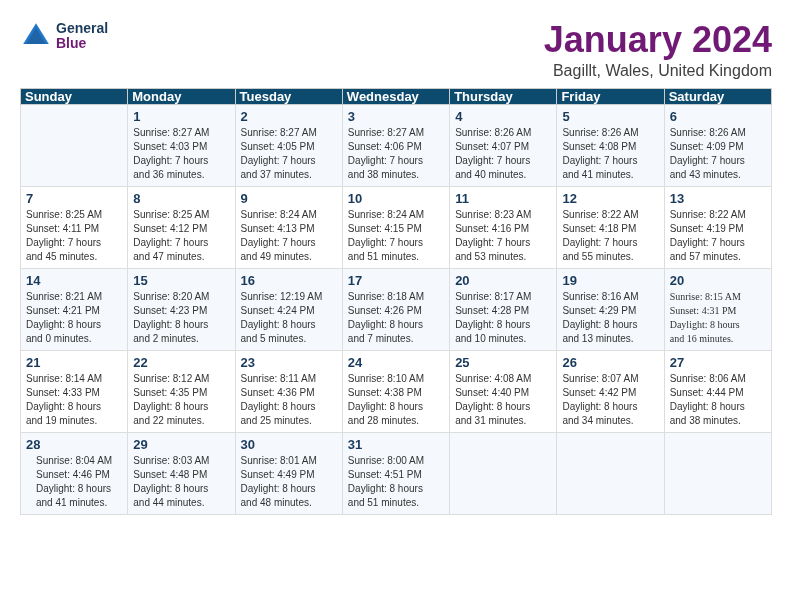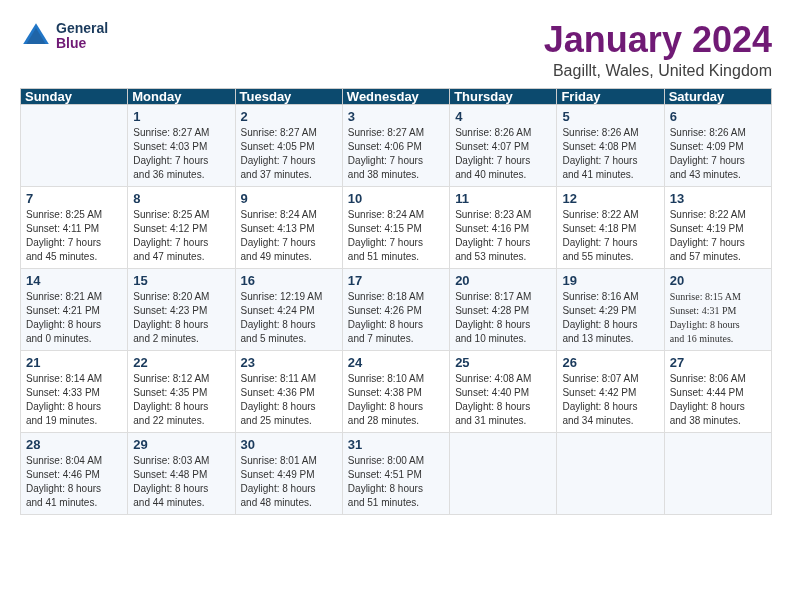--- a/index.html
+++ b/index.html
@@ -317,21 +317,21 @@
           <span class="day-number">27</span>
           <div class="day-info" style="white-space: pre-line;">Sunrise: 8:06 AM
 Sunset: 4:44 PM
 Daylight: 8 hours
 and 38 minutes.</div>
         </td>
       </tr>
       <tr>
         <td>
           <span class="day-number">28</span>
-          <div class="day-info" style="white-space: pre-line;">Sunrise: 8:04 AM
+          <div class="day-info" style="white-space: pre-line; margin-left: 10px;">Sunrise: 8:04 AM
 Sunset: 4:46 PM
 Daylight: 8 hours
 and 41 minutes.</div>
         </td>
         <td>
           <span class="day-number">29</span>
           <div class="day-info" style="white-space: pre-line;">Sunrise: 8:03 AM
 Sunset: 4:48 PM
 Daylight: 8 hours
 and 44 minutes.</div>

